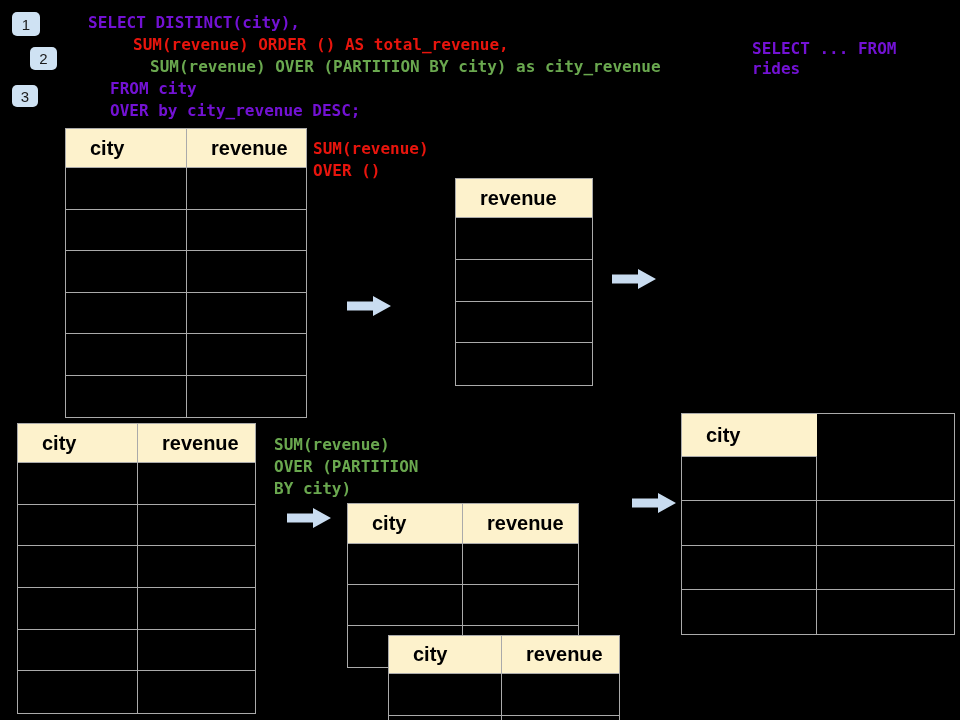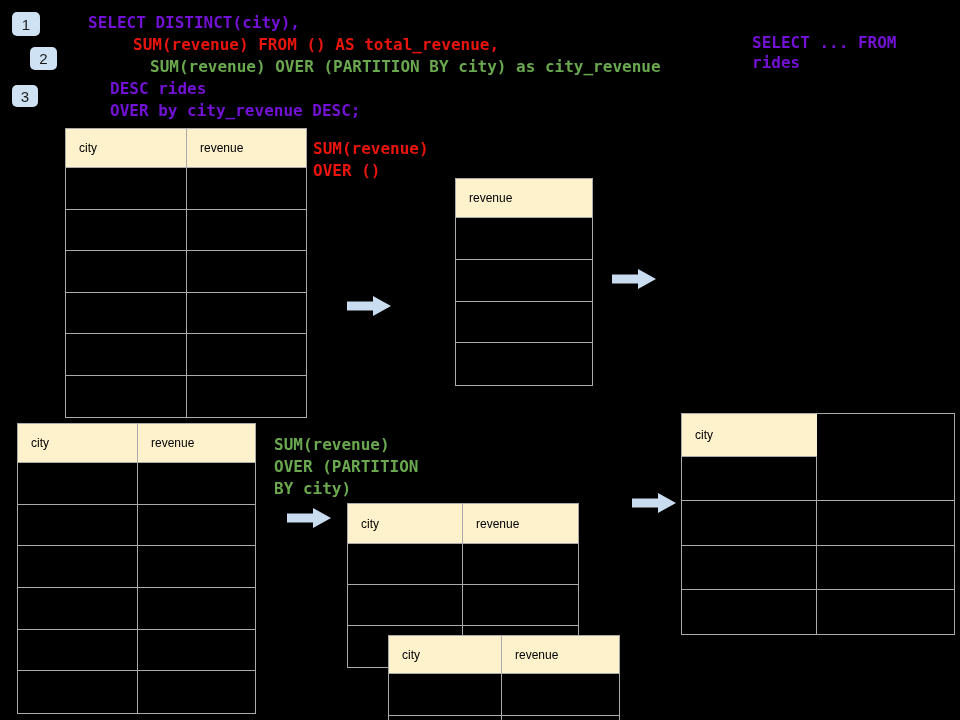--- a/index.html
+++ b/index.html
@@ -14,44 +14,44 @@
   .note{position:absolute;font-family:"DejaVu Sans Mono","Liberation Mono",monospace;
         font-weight:bold;font-size:16px;line-height:20px;white-space:pre-line;color:var(--purple);}
   
   .badge{position:absolute;background:var(--badge_bg);border-radius:5px;
          display:flex;align-items:center;justify-content:center;
          font-size:15px;color:var(--badge_text);}
   
   .tbl{position:absolute;border:1px solid var(--table_border);background:var(--cell_bg);box-sizing:content-box;}
   .thead{display:flex;}
   .hcell{background:var(--table_header_bg);flex:1;display:flex;align-items:center;
-         padding-left:13px;box-sizing:border-box;font-size:12px;color:var(--header_text);
-         border-right:1px solid var(--table_border);border-bottom:1px solid var(--table_border);}
+         padding-left:24px;box-sizing:border-box;font-size:20px;color:var(--header_text);
+         border-right:1px solid var(--table_border);border-bottom:1px solid var(--table_border);font-weight:bold;}
   .hcell:last-child{border-right:none;}
   .trow{display:flex;}
   .cell{flex:1;box-sizing:border-box;background:var(--cell_bg);
         border-right:1px solid var(--table_border);border-bottom:1px solid var(--table_border);}
   .cell:last-child{border-right:none;}
   .trow:last-child .cell{border-bottom:none;}
   .arrow{position:absolute;}
 </style>
 </head>
 <body>
 
 <div class="badge" style="left:12px;top:12px;width:28px;height:24px;">1</div>
 <div class="badge" style="left:30px;top:47px;width:27px;height:23px;">2</div>
 <div class="badge" style="left:12px;top:85px;width:26px;height:22px;">3</div>
 
 <div class="code c-purple" style="left:88px;top:12px;">SELECT DISTINCT(city),</div>
-<div class="code c-red" style="left:133px;top:34px;">SUM(revenue) FROM () AS total_revenue,</div>
+<div class="code c-red" style="left:133px;top:34px;">SUM(revenue) ORDER () AS total_revenue,</div>
 <div class="code c-green" style="left:150px;top:56px;">SUM(revenue) OVER (PARTITION BY city) as city_revenue</div>
-<div class="code c-purple" style="left:110px;top:78px;">DESC rides</div>
+<div class="code c-purple" style="left:110px;top:78px;">FROM city</div>
 <div class="code c-purple" style="left:110px;top:100px;">OVER by city_revenue DESC;</div>
 
-<div class="note" style="left:752px;top:33px;">SELECT ... FROM
+<div class="note" style="left:752px;top:39px;">SELECT ... FROM
 rides</div>
 
 <div class="tbl" style="left:65px;top:128px;width:240px;">
   <div class="thead" style="height:39px;">
     <div class="hcell" style="width:121px;flex:none;">city</div>
     <div class="hcell">revenue</div>
   </div>
   <div>
       <div class="trow" style="height: 41.5px;">
         <div class="cell" style="width: 121px; flex: 0 0 auto;"></div>

